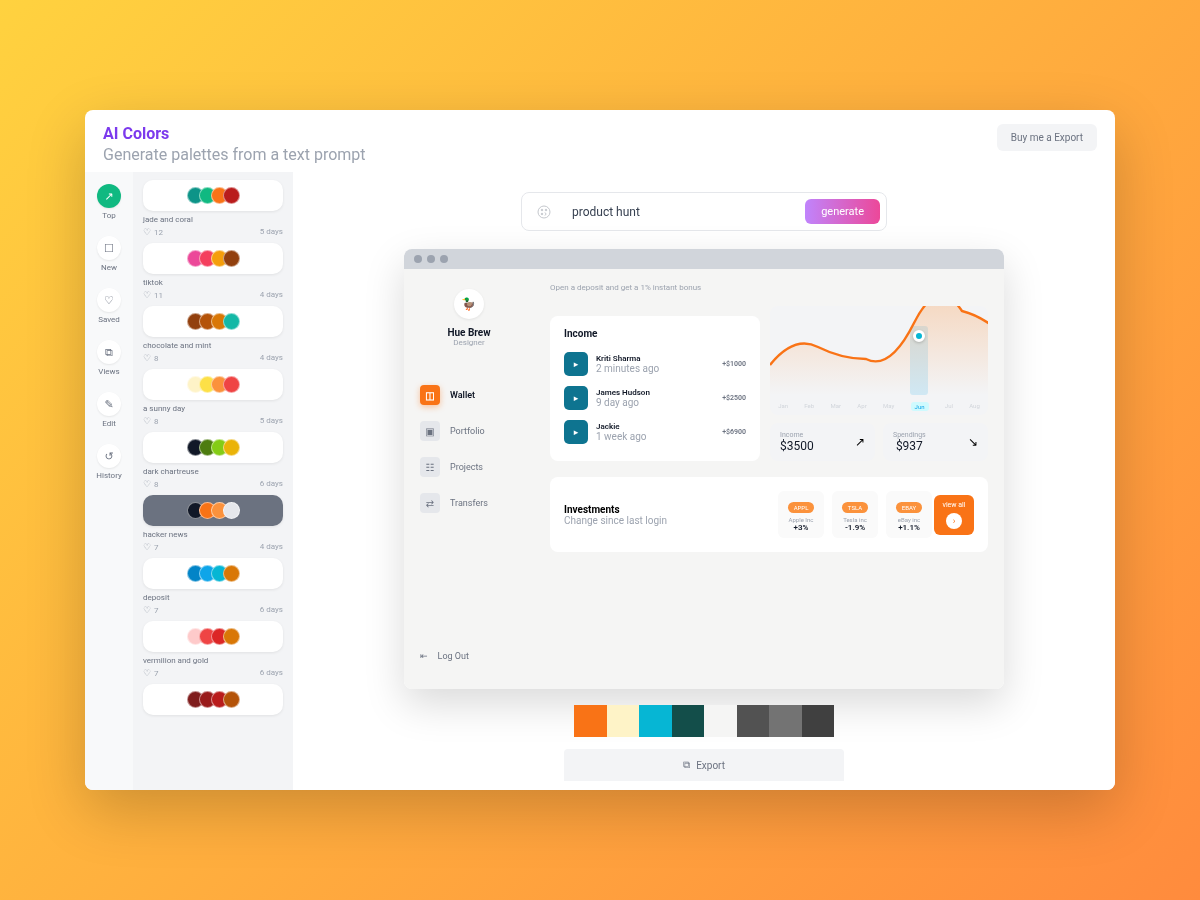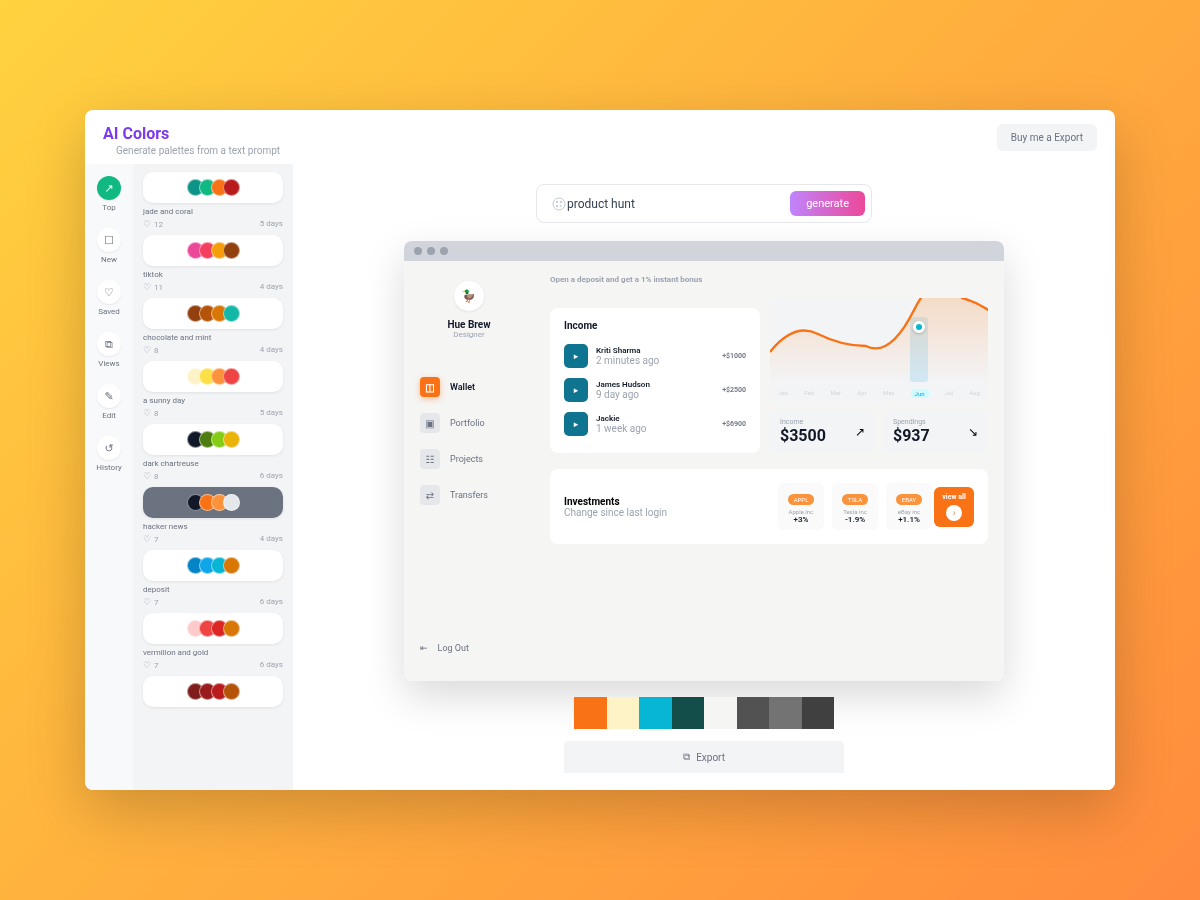--- a/index.html
+++ b/index.html
@@ -1,57 +1,57 @@
 <!DOCTYPE html>
 <html><head>
 <meta charset="utf-8">
 <style>
 * { box-sizing: border-box; margin: 0; padding: 0; font-family: -apple-system, BlinkMacSystemFont, 'Segoe UI', Roboto, sans-serif; }
 body { width: 1200px; height: 900px; background: linear-gradient(135deg, #ffd23f 0%, #ff8b3d 100%); display: flex; align-items: center; justify-content: center; overflow: hidden; }
 .app-container { background: #fff; width: 1030px; height: 680px; border-radius: 8px; box-shadow: 0 20px 60px rgba(0,0,0,0.2); display: flex; flex-direction: column; overflow: hidden; position: relative; }
 .app-header { padding: 14px 18px 8px; display: flex; justify-content: space-between; align-items: flex-start; }
 .brand { }
 .brand-title { color: #7c3aed; font-weight: 700; font-size: 16px; }
-.brand-subtitle { color: #9ca3af; font-size: 10px; margin-top: 2px; margin-left: 13px; }
+.brand-subtitle { color: #9ca3af; font-size: 16px; margin-top: 2px; }
 .coffee-btn { background: #f3f4f6; color: #6b7280; border: none; padding: 8px 14px; border-radius: 6px; font-size: 10px; cursor: pointer; }
 .app-body { display: flex; flex: 1; overflow: hidden; }
 .left-nav { width: 48px; background: #f8f9fa; display: flex; flex-direction: column; align-items: center; padding-top: 8px; gap: 8px; }
 .nav-item { width: 40px; display: flex; flex-direction: column; align-items: center; gap: 3px; padding: 4px 0; cursor: pointer; border-radius: 6px; }
 .nav-item.active .nav-icon-circle { background: #10b981; color: #fff; }
 .nav-icon-circle { width: 24px; height: 24px; border-radius: 50%; background: #fff; display: flex; align-items: center; justify-content: center; font-size: 11px; color: #6b7280; box-shadow: 0 1px 2px rgba(0,0,0,0.08); }
 .nav-label { font-size: 8px; color: #6b7280; }
 .palette-list { width: 160px; background: #f3f4f6; padding: 8px 10px; overflow-y: auto; display: flex; flex-direction: column; gap: 6px; }
 .palette-item { }
 .palette-swatches { background: #fff; border-radius: 10px; padding: 7px; display: flex; justify-content: center; align-items: center; gap: -4px; box-shadow: 0 1px 3px rgba(0,0,0,0.08); cursor: pointer; }
 .palette-swatches.selected { background: #6b7280; }
 .swatch { width: 17px; height: 17px; border-radius: 50%; display: inline-block; margin-left: -5px; border: 1px solid rgba(255,255,255,0.5); }
 .swatch:first-child { margin-left: 0; }
 .palette-name { font-size: 8px; color: #6b7280; margin-top: 4px; }
 .palette-meta { display: flex; justify-content: space-between; font-size: 8px; color: #9ca3af; margin-top: 3px; }
 .palette-likes { display: flex; align-items: center; gap: 3px; }
 .main-area { flex: 1; background: #fff; padding: 0 20px 20px; position: relative; overflow: hidden; }
-.prompt-bar { margin: 20px auto 18px; width: 336px; background: #fff; border: 1px solid #e5e7eb; border-radius: 8px; padding: 6px 6px 6px 14px; display: flex; align-items: center; gap: 0; }
+.prompt-bar { margin: 20px auto 18px; width: 366px; background: #fff; border: 1px solid #e5e7eb; border-radius: 8px; padding: 6px 6px 6px 14px; display: flex; align-items: center; gap: 20px; }
 .prompt-icon { width: 16px; height: 16px; opacity: 0.4; }
 .prompt-input { flex: 1; border: none; outline: none; font-size: 12px; color: #374151; }
 .generate-btn { background: linear-gradient(90deg, #c084fc, #ec4899); color: #fff; border: none; padding: 6px 16px; border-radius: 6px; font-size: 11px; cursor: pointer; }
 .preview-window { width: 600px; margin: 0 auto; background: #fff; border-radius: 8px; box-shadow: 0 15px 40px rgba(0,0,0,0.15); overflow: hidden; }
 .window-titlebar { background: #d1d5db; padding: 6px 10px; display: flex; gap: 5px; }
 .traffic-dot { width: 8px; height: 8px; border-radius: 50%; background: #9ca3af; }
 .window-content { background: #f5f5f4; display: flex; height: 420px; }
 .preview-sidebar { width: 130px; padding: 20px 10px; display: flex; flex-direction: column; }
 .avatar { width: 30px; height: 30px; background: #fff; border-radius: 50%; margin: 0 auto 8px; box-shadow: 0 1px 3px rgba(0,0,0,0.08); display: flex; align-items: center; justify-content: center; font-size: 12px; }
 .user-name { font-size: 10px; font-weight: 700; text-align: center; color: #111827; }
 .user-role { font-size: 8px; color: #9ca3af; text-align: center; margin-bottom: 30px; }
 .side-menu-item { display: flex; align-items: center; gap: 10px; padding: 8px 6px; font-size: 9px; color: #6b7280; cursor: pointer; border-radius: 6px; }
 .side-menu-item.active .side-icon { background: #f97316; color: #fff; box-shadow: 0 2px 6px rgba(249,115,22,0.4); }
 .side-menu-item.active { color: #111827; font-weight: 600; }
 .side-icon { width: 20px; height: 20px; border-radius: 4px; background: #e5e7eb; display: flex; align-items: center; justify-content: center; font-size: 10px; }
 .logout-item { margin-top: auto; display: flex; align-items: center; gap: 10px; padding: 8px 6px; font-size: 9px; color: #6b7280; cursor: pointer; }
 .preview-main { flex: 1; padding: 14px 16px; display: flex; flex-direction: column; gap: 10px; }
-.promo { font-size: 8px; color: #9ca3af; margin-bottom: 4px; font-weight: bold; }
+.promo { font-size: 8px; color: #9ca3af; margin-bottom: 4px; }
 .top-row { display: flex; gap: 10px; }
 .balance-card { background: linear-gradient(135deg, #fb923c, #f97316); border-radius: 8px; padding: 12px 16px 14px; color: #fff; width: 210px; }
 .balance-label { font-size: 9px; font-weight: 600; }
 .balance-amount { font-size: 28px; font-weight: 300; margin-top: 4px; display: flex; align-items: baseline; gap: 4px; }
 .balance-currency { font-size: 10px; }
 .chart-card { flex: 1; background: #f3f4f6; border-radius: 8px; position: relative; overflow: hidden; height: 180px; }
 .chart-svg { position: absolute; bottom: 20px; left: 0; right: 0; height: 120px; }
 .chart-labels { position: absolute; bottom: 4px; left: 0; right: 0; display: flex; justify-content: space-around; font-size: 6px; color: #d1d5db; }
 .chart-labels .active-label { color: #0ea5e9; background: #cffafe; padding: 1px 4px; border-radius: 3px; }
 .chart-highlight { position: absolute; left: 64%; top: 18%; bottom: 20px; width: 18px; background: rgba(14,165,233,0.15); border-radius: 3px; }
@@ -61,33 +61,33 @@
 .income-item { display: flex; align-items: center; gap: 8px; padding: 5px 0; }
 .income-avatar { width: 24px; height: 24px; background: #0e7490; border-radius: 5px; display: flex; align-items: center; justify-content: center; color: #fff; font-size: 9px; }
 .income-person { flex: 1; }
 .income-name { font-size: 8px; font-weight: 600; color: #111827; }
 .income-time { font-size: 10px; color: #9ca3af; }
 .income-amount { font-size: 7px; color: #6b7280; font-weight: 600; }
 .stats-col { flex: 1; display: flex; flex-direction: column; gap: 8px; }
 .stat-pair { display: flex; gap: 8px; }
 .stat-box { flex: 1; background: #f3f4f6; border-radius: 8px; padding: 8px 10px; display: flex; align-items: center; justify-content: space-between; }
 .stat-label { font-size: 7px; color: #9ca3af; }
-.stat-value { font-size: 16px; font-weight: 700; color: #111827; text-align: center; }
+.stat-value { font-size: 12px; font-weight: 400; color: #111827; text-align: center; }
 .trend { font-size: 12px; }
 .investments-card { background: #fff; border-radius: 8px; padding: 14px 14px; display: flex; gap: 2px; align-items: center; margin-top: 6px; }
 .inv-title-block { flex: 0 0 auto; }
 .inv-title { font-size: 10px; font-weight: 700; }
 .inv-sub { font-size: 10px; color: #9ca3af; }
 .inv-items { display: flex; gap: 8px; margin-left: auto; }
 .inv-item { background: #fafafa; border-radius: 6px; padding: 4px 8px 6px; text-align: center; min-width: 46px; }
 .inv-badge { background: #fb923c; color: #fff; font-size: 6px; padding: 2px 6px; border-radius: 8px; display: inline-block; margin-bottom: 3px; }
 .inv-company { font-size: 6px; color: #9ca3af; }
 .inv-change { font-size: 8px; font-weight: 600; color: #111827; }
 .view-all { background: #f97316; color: #fff; border-radius: 6px; padding: 6px 8px; text-align: center; display: flex; flex-direction: column; align-items: center; justify-content: center; gap: 4px; min-width: 40px; cursor: pointer; }
-.view-all-text { font-size: 7px; font-weight: bold; }
+.view-all-text { font-size: 7px; }
 .view-all-arrow { width: 16px; height: 16px; background: #fff; color: #f97316; border-radius: 50%; display: flex; align-items: center; justify-content: center; font-size: 9px; }
 .palette-strip { width: 260px; height: 32px; margin: 16px auto 0; display: flex; }
 .strip-swatch { flex: 1; }
 .export-bar { width: 280px; margin: 12px auto 0; background: #f3f4f6; padding: 10px; text-align: center; font-size: 10px; color: #6b7280; border-radius: 4px 4px 0 0; display: flex; align-items: center; justify-content: center; gap: 6px; cursor: pointer; }
 .heart { font-size: 9px; }
 </style>
 </head>
 <body>
 
 <div class="app-container">

